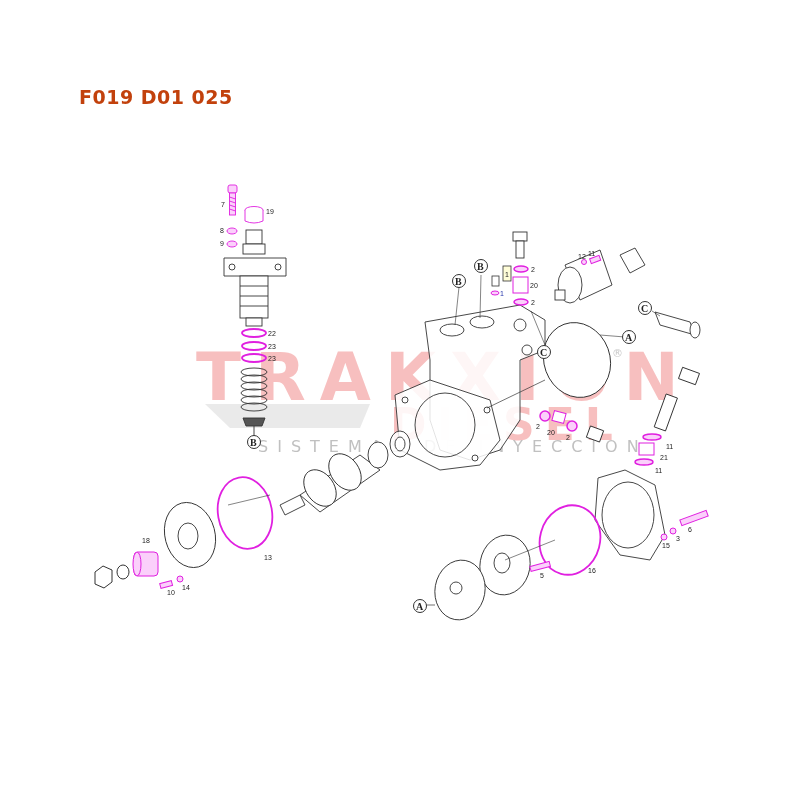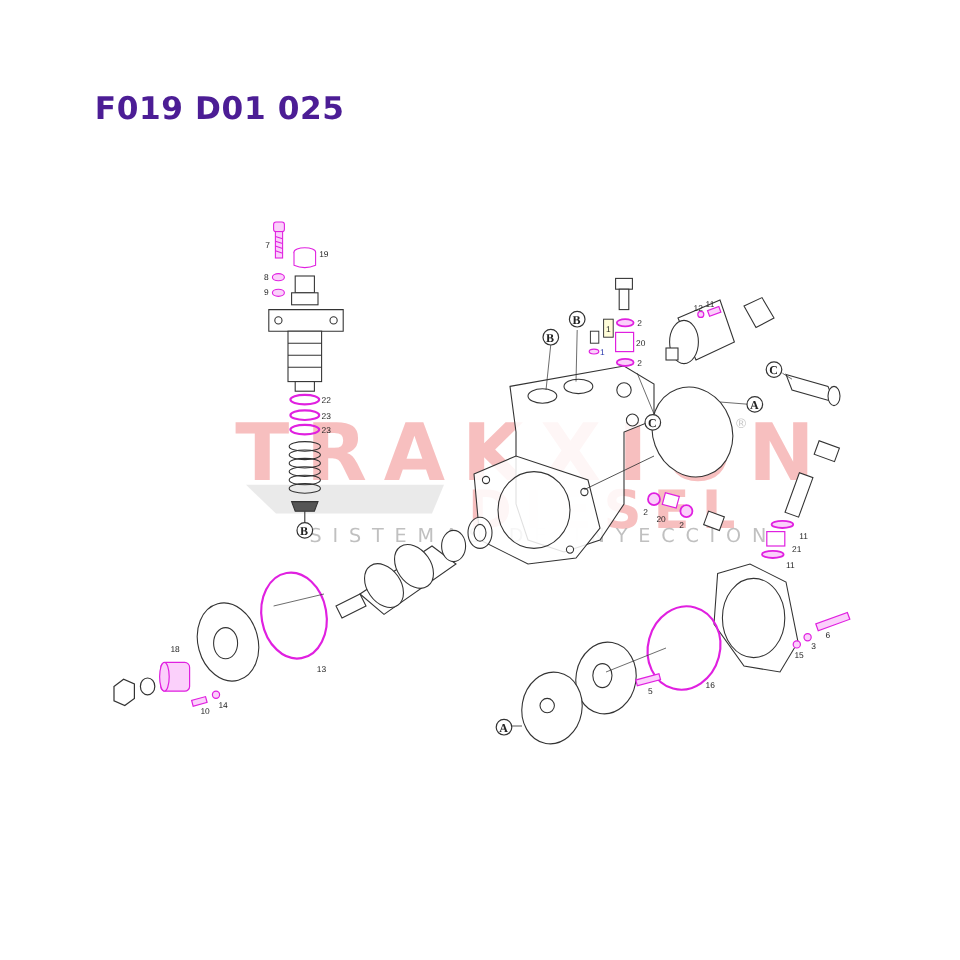--- a/index.html
+++ b/index.html
@@ -1,19 +1,19 @@
 <!DOCTYPE html>
 <html><head>
 <meta charset="utf-8">
 <style>
   html, body { margin:0; padding:0; background:#ffffff; }
   body { width:800px; height:800px; position:relative; overflow:hidden;
          font-family:"Liberation Sans", sans-serif; }
-  .title { position:absolute; left:79px; top:76px; font-family:"DejaVu Sans", sans-serif;
-           font-weight:bold; font-size:26px; color:#4c1d95; letter-spacing:0.5px; }
+  .title { position:absolute; left:79px; top:86px; font-family:"DejaVu Sans", sans-serif;
+           font-weight:bold; font-size:19px; color:#c2410c; letter-spacing:0.5px; }
   svg.diagram { position:absolute; left:0; top:0; }
   .lbl { font-family:"Liberation Sans", sans-serif; font-size:7px; fill:#222; }
   .lbl-blue { fill:#2233aa; }
   .letter { font-family:"Liberation Serif", serif; font-size:10px; font-weight:bold; fill:#222; }
   .wm-big { font-family:"DejaVu Sans", sans-serif; font-weight:bold; font-size:66px;
             fill:#f08a8a; fill-opacity:0.55; letter-spacing:14px; }
   .wm-small { font-family:"DejaVu Sans", sans-serif; font-size:16px; fill:#b5b5b5;
               fill-opacity:0.85; letter-spacing:9px; }
   .wm-reg { font-family:"DejaVu Sans", sans-serif; font-size:11px; fill:#c9c9c9; }
 </style>

